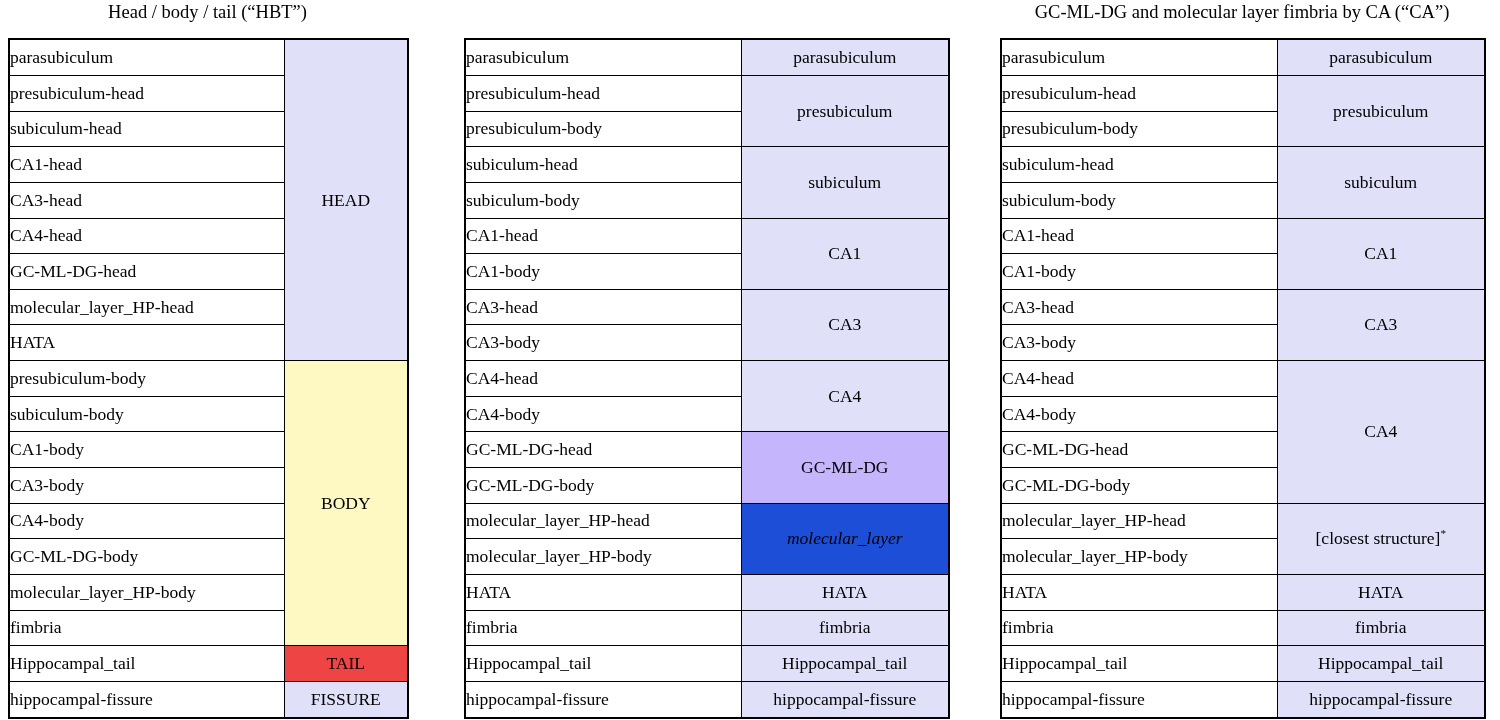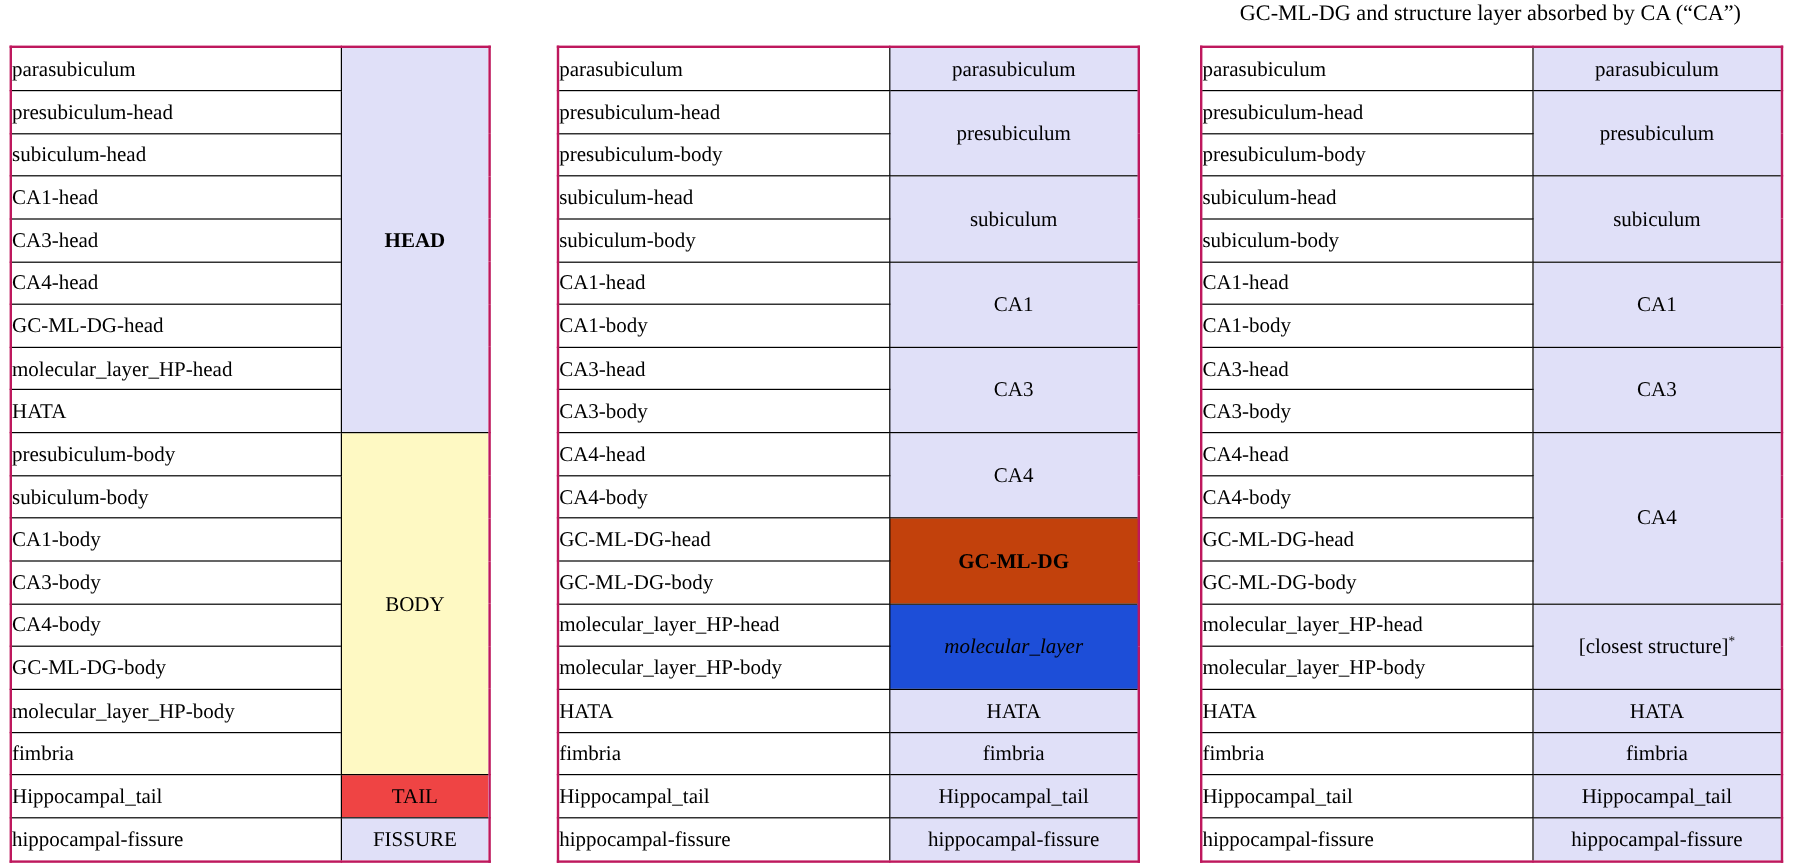--- a/index.html
+++ b/index.html
@@ -31,21 +31,21 @@
 
   .tbl-wrap { position: absolute; top: 38px; }
   #wrap-0 { left: 8px; }
   #wrap-1 { left: 464px; }
   #wrap-2 { left: 1000px; }
 
   table.mapping {
     border-collapse: collapse;
     table-layout: fixed;
     height: 681px;
-    border: 2px solid #be185d;
+    border: 2px solid #000000;
   }
   table.mapping td {
     border: 1px solid #000000;
     font-size: 17.5px;
     padding: 0;
     overflow: hidden;
     white-space: nowrap;
   }
   td.structure {
     text-align: left;
@@ -65,32 +65,33 @@
   #wrap-0 col.c-structure { width: 275px; }
   #wrap-0 col.c-group     { width: 124px; }
   #wrap-1 col.c-structure, #wrap-2 col.c-structure { width: 276px; }
   #wrap-1 col.c-group,     #wrap-2 col.c-group     { width: 208px; }
 </style>
 </head>
 <body>
 
 <div id="canvas">
 
-  <div class="tbl-title" id="title-2">GC-ML-DG and structure layer absorbed by CA (“CA”)</div>
+  <div class="tbl-title" id="title-0">Head / body / tail  (“HBT”)</div>
+  <div class="tbl-title" id="title-2">GC-ML-DG and molecular layer fimbria by CA (“CA”)</div>
 
   <div class="tbl-wrap" id="wrap-0">
     <table class="mapping">
       <colgroup>
           <col class="c-structure">
           <col class="c-group">
         </colgroup>
       <tbody>
           <tr>
             <td class="structure">parasubiculum</td>
-            <td class="group" rowspan="9" style="background: rgb(224, 224, 248); font-weight: bold;">HEAD</td>
+            <td class="group" rowspan="9" style="background: rgb(224, 224, 248);">HEAD</td>
           </tr>
           <tr>
             <td class="structure">presubiculum-head</td>
           </tr>
           <tr>
             <td class="structure">subiculum-head</td>
           </tr>
           <tr>
             <td class="structure">CA1-head</td>
           </tr>
@@ -187,21 +188,21 @@
           </tr>
           <tr>
             <td class="structure">CA4-head</td>
             <td class="group" rowspan="2" style="background: rgb(224, 224, 248);">CA4</td>
           </tr>
           <tr>
             <td class="structure">CA4-body</td>
           </tr>
           <tr>
             <td class="structure">GC-ML-DG-head</td>
-            <td class="group" rowspan="2" style="background: #c2410c; font-weight: bold;">GC-ML-DG</td>
+            <td class="group" rowspan="2" style="background: #c4b5fd;">GC-ML-DG</td>
           </tr>
           <tr>
             <td class="structure">GC-ML-DG-body</td>
           </tr>
           <tr>
             <td class="structure">molecular_layer_HP-head</td>
             <td class="group" rowspan="2" style="background: #1d4ed8; font-style: italic;">molecular_layer</td>
           </tr>
           <tr>
             <td class="structure">molecular_layer_HP-body</td>

